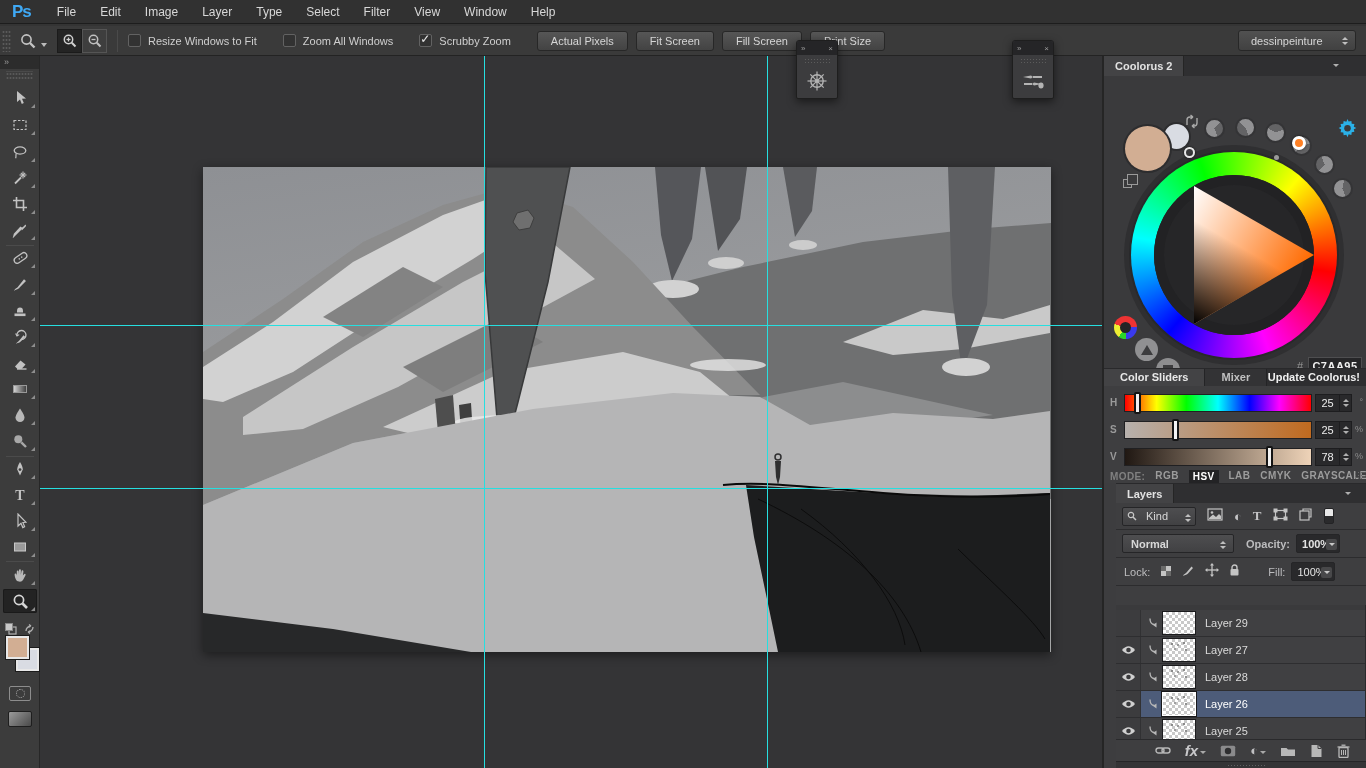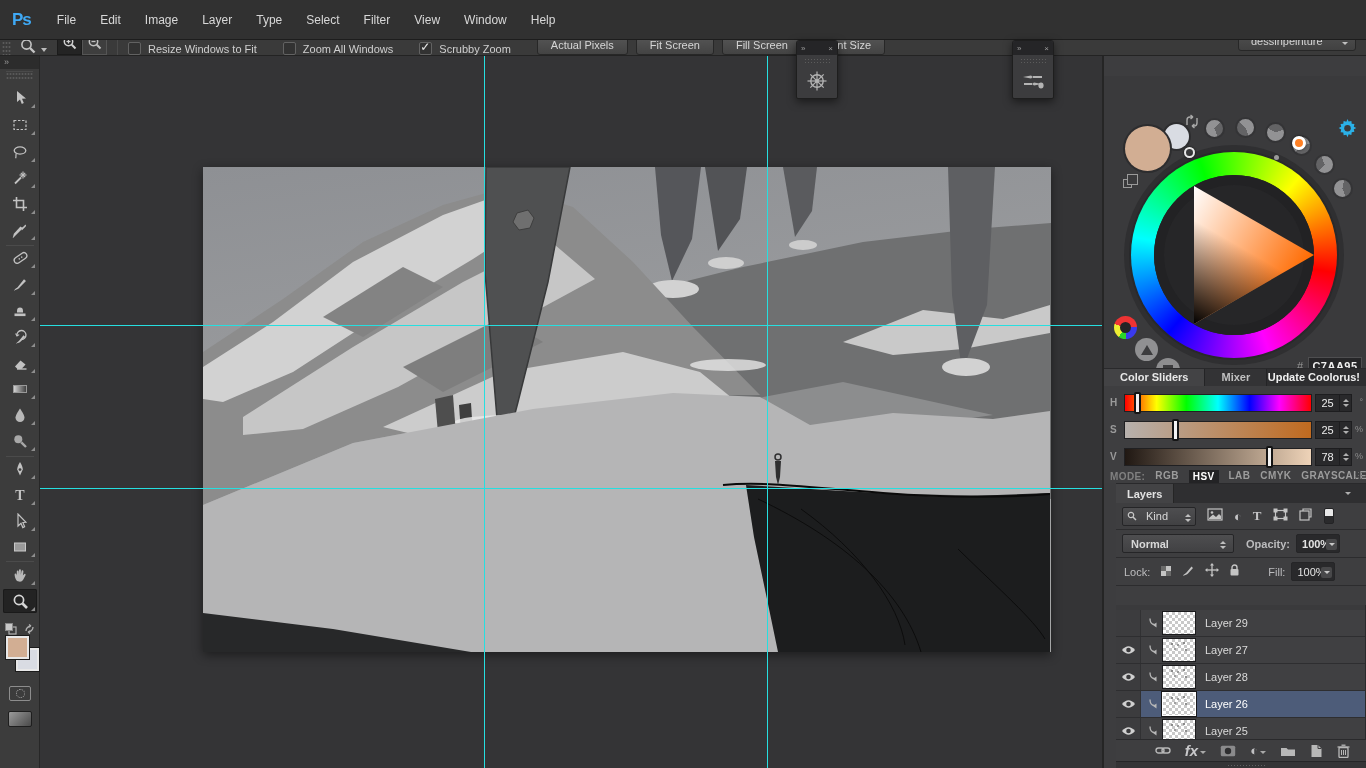--- a/index.html
+++ b/index.html
@@ -1,28 +1,28 @@
 <!DOCTYPE html>
 <html style="--guide: #26dfe0; --accent-selection: #4d5c79; --foreground-swatch: #d2ae93; --background-swatch: #d9dce3; --hue-marker: #ff8125; --gear-accent: #2bb1e8;"><head>
 <meta charset="utf-8">
 <style>
   * { margin:0; padding:0; box-sizing:border-box; }
   html,body { width:1366px; height:768px; overflow:hidden; background:#343434;
     font-family:"Liberation Sans", sans-serif; -webkit-font-smoothing:antialiased; }
   .abs { position:absolute; }
 
   
-  #menubar { position:absolute; left:0; top:0; width:1366px; height:40px; background:#313131;
+  #menubar { position:absolute; left:0; top:0; width:1366px; height:24px; background:#313131;
     border-bottom:1px solid #1d1d1d; display:flex; align-items:center; z-index:30; }
   #ps-logo { color:#3fa9f5; font-weight:bold; font-size:17px; padding:0 14px 0 12px; letter-spacing:-1px; }
   .menu-item { color:#d8d8d8; font-size:12px; padding:0 12px; line-height:26px; cursor:default; }
 
   
   #optionsbar { position:absolute; left:0; top:26px; width:1366px; height:30px; background:#3a3a3a;
-    border-bottom:1px solid #232323; display:flex; align-items:flex-end; z-index:29; }
+    border-bottom:1px solid #232323; display:flex; align-items:center; z-index:29; }
   #options-grip { width:9px; height:22px; margin-left:2px;
     background-image:radial-gradient(#5a5a5a 1px, transparent 1.1px); background-size:3px 4px; }
   .tool-preset { display:flex; align-items:center; margin:0 10px 0 8px; }
   .tiny-caret { width:0; height:0; border-left:3.5px solid transparent; border-right:3.5px solid transparent;
     border-top:4px solid #bbb; margin-left:4px; margin-top:8px; }
   .zoombtn { width:25px; height:24px; border:1px solid #555; background:#3e3e3e; display:flex;
     align-items:center; justify-content:center; }
   .zoombtn.pressed { background:#242424; border-color:#1b1b1b; }
   .opt-sep { width:1px; height:22px; background:#4a4a4a; margin:0 10px; }
   .opt-check { display:flex; align-items:center; margin-right:26px; cursor:default; }
@@ -534,20 +534,25 @@
         <rect x="12" y="5" width="9" height="2" fill="#b4b4b4"></rect>
       <path d="M21,13 L13,11.5 L11,13 L13,14.5 Z" fill="#b4b4b4"></path>
         <rect x="3" y="12" width="8" height="2" fill="#b4b4b4"></rect>
       <ellipse cx="20" cy="14.5" rx="2.6" ry="3" fill="#b4b4b4"></ellipse>
     </svg>
   </div>
 </div>
 
 <div id="rightcol">
 
+  <div class="panel-header">
+    <span class="panel-tab">Coolorus 2</span>
+    <span class="panel-menu">
+      <span class="bar"></span><span class="bar"></span><span class="bar"></span></span>
+  </div>
   <div id="coolorus-body">
     <div id="wheel-backing"></div>
     <div class="harmony-circle" style="left:100px;top:42px;background:conic-gradient(from 40deg,#636365 0 120deg,#929294 0)"></div>
     <div class="harmony-circle" style="left:131px;top:41px;background:conic-gradient(from 160deg,#636365 0 150deg,#929294 0)"></div>
     <div class="harmony-circle" style="left:161px;top:46px;background:conic-gradient(from 300deg,#636365 0 130deg,#929294 0)"></div>
     <div class="harmony-circle" style="left:187px;top:59px;background:conic-gradient(from 80deg,#636365 0 140deg,#929294 0)"></div>
     <div class="harmony-circle" style="left:210px;top:78px;background:conic-gradient(from 220deg,#636365 0 120deg,#929294 0)"></div>
     <div class="harmony-circle" style="left:228px;top:102px;background:conic-gradient(from 10deg,#636365 0 150deg,#929294 0)"></div>
     <div id="gear-btn">
       <svg width="21" height="21" viewBox="0 0 20 20">

